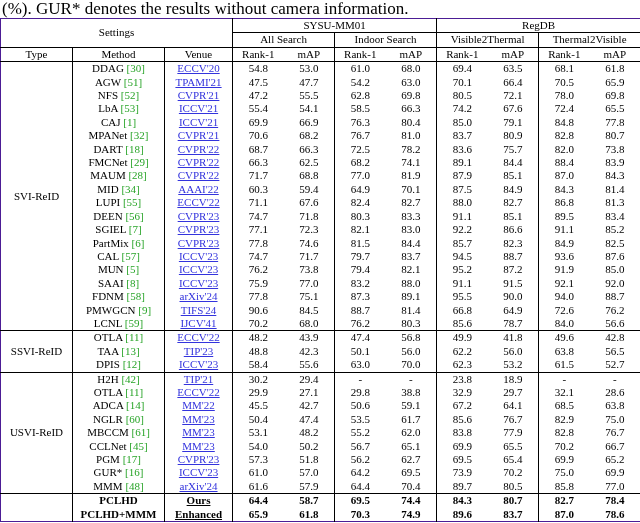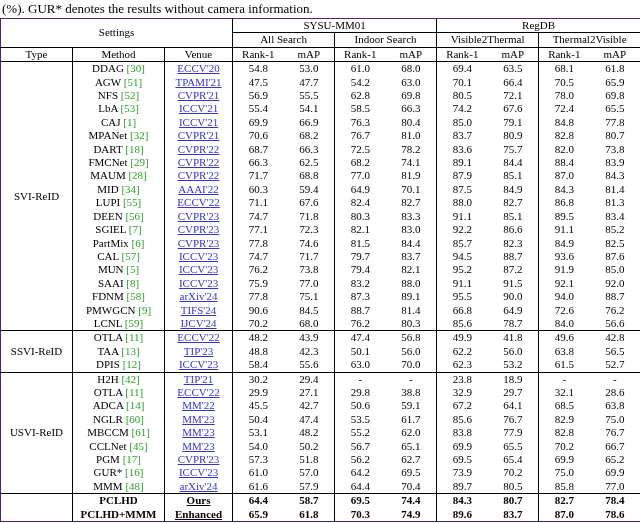--- a/index.html
+++ b/index.html
@@ -3,21 +3,21 @@
 <meta charset="utf-8">
 <style>
   * { box-sizing: border-box; margin: 0; padding: 0; }
   html, body { background: #ffffff; }
   body {
     width: 640px; height: 523px; overflow: hidden;
     font-family: "Liberation Serif", "DejaVu Serif", serif;
     color: #000;
   }
   .caption {
-    font-size: 13px; line-height: 15px;
+    font-size: 17px; line-height: 15px;
     padding: 1px 2px 2px 2px;
     white-space: nowrap;
   }
   table {
     width: 640px; table-layout: fixed;
     border-collapse: collapse;
     border: 1px solid #4c1d95;
   }
   th, td {
     font-size: 11px; line-height: 13.4px;
@@ -101,21 +101,21 @@
         <td class="b-left">54.2</td>
         <td class="">63.0</td>
         <td class="b-left">70.1</td>
         <td class="">66.4</td>
         <td class="b-left">70.5</td>
         <td class="">65.9</td>
       </tr>
       <tr>
         <td class="b-left"><span>NFS</span><span class="cite"> [52]</span></td>
         <td class="b-left"><span class="venue">CVPR'21</span></td>
-        <td class="b-left">56.9</td>
+        <td class="b-left">47.2</td>
         <td class="">55.5</td>
         <td class="b-left">62.8</td>
         <td class="">69.8</td>
         <td class="b-left">80.5</td>
         <td class="">72.1</td>
         <td class="b-left">78.0</td>
         <td class="">69.8</td>
       </tr>
       <tr>
         <td class="b-left"><span>LbA</span><span class="cite"> [53]</span></td>
@@ -304,21 +304,21 @@
         <td class="">84.5</td>
         <td class="b-left">88.7</td>
         <td class="">81.4</td>
         <td class="b-left">66.8</td>
         <td class="">64.9</td>
         <td class="b-left">72.6</td>
         <td class="">76.2</td>
       </tr>
       <tr>
         <td class="b-left"><span>LCNL</span><span class="cite"> [59]</span></td>
-        <td class="b-left"><span class="venue">IJCV'24</span></td>
+        <td class="b-left"><span class="venue">IJCV'41</span></td>
         <td class="b-left">70.2</td>
         <td class="">68.0</td>
         <td class="b-left">76.2</td>
         <td class="">80.3</td>
         <td class="b-left">85.6</td>
         <td class="">78.7</td>
         <td class="b-left">84.0</td>
         <td class="">56.6</td>
       </tr>
       <tr class="group-start">

